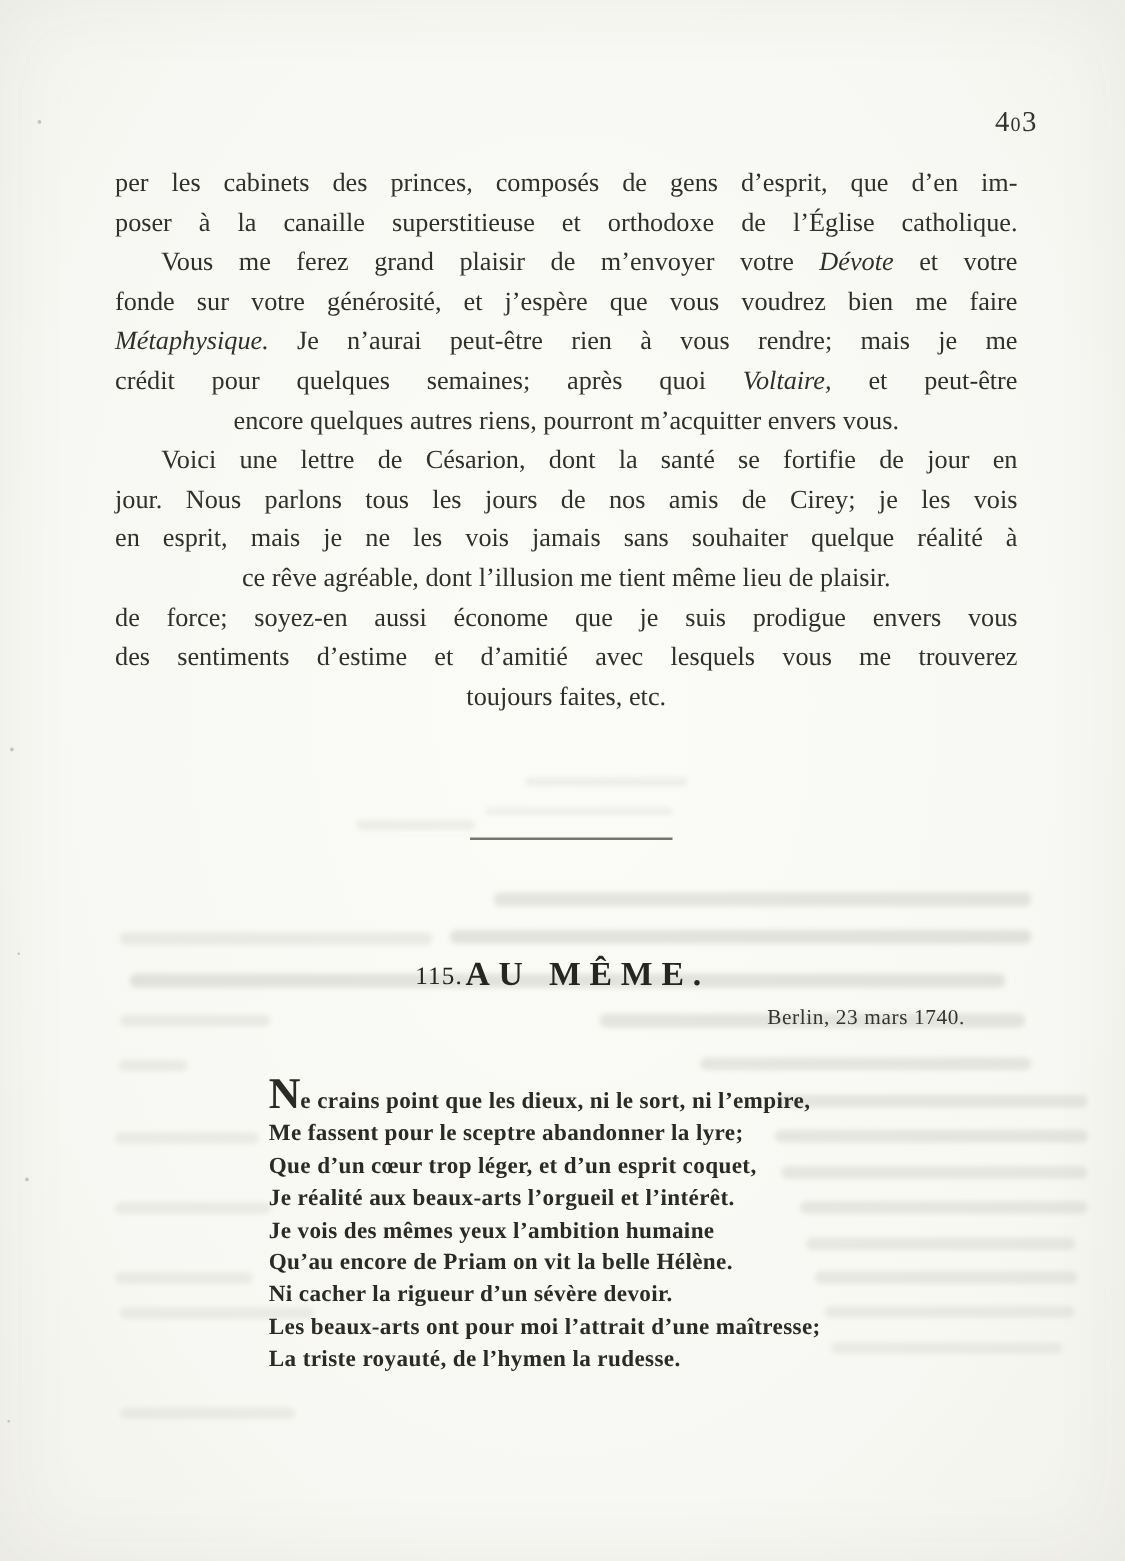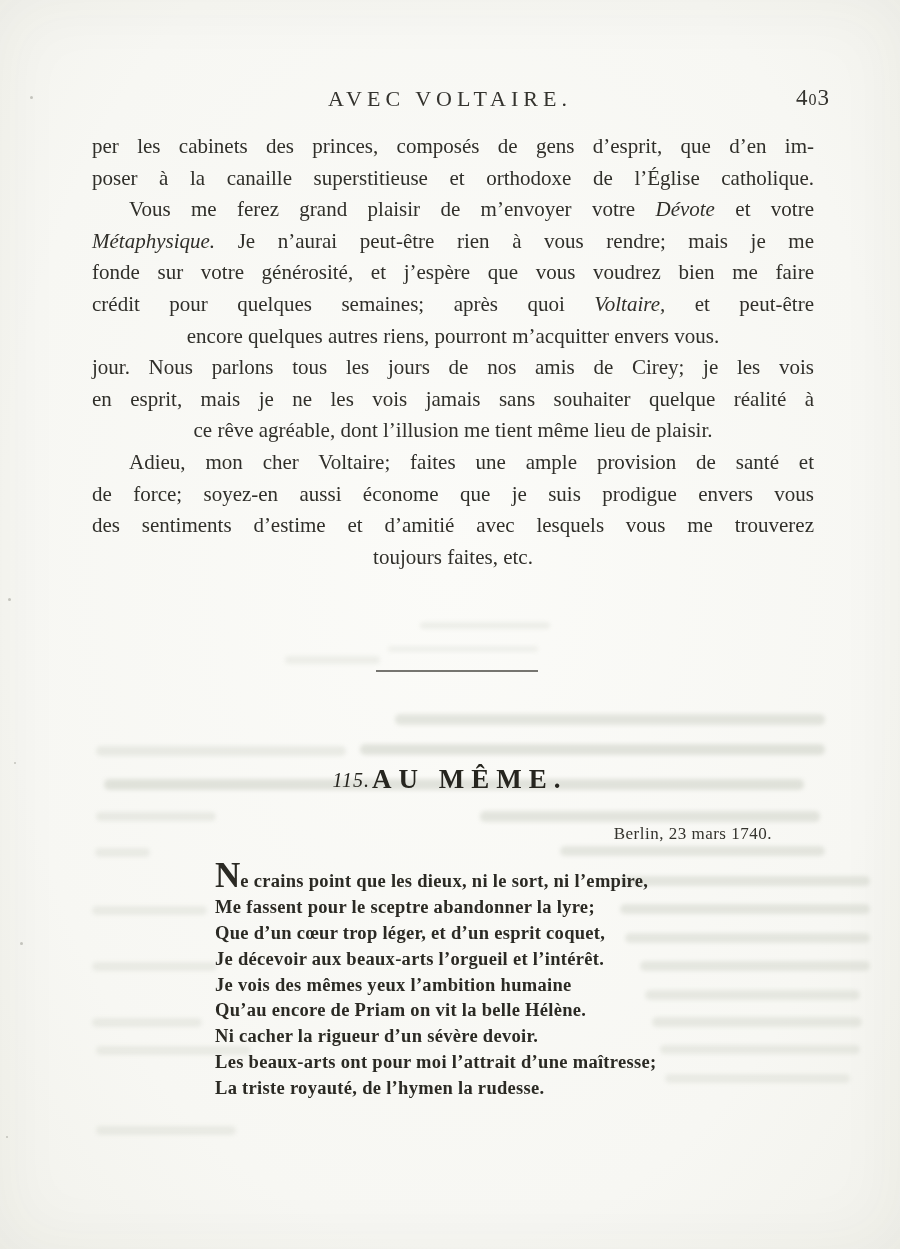--- a/index.html
+++ b/index.html
@@ -38,24 +38,24 @@
   
   .divider{
     position:absolute;top:662px;left:376px;width:162px;height:0;
     border:none;border-top:2px solid #55544d;opacity:.8;
   }
   
   .letter-heading{
     position:absolute;top:764px;left:0;width:100%;
     text-align:center;color:#26251f;
   }
-  .letter-number{font-size:20px;letter-spacing:1px;margin-right:2px;vertical-align:1px;font-style:italic;}
+  .letter-number{font-size:20px;letter-spacing:1px;margin-right:2px;vertical-align:1px;}
   .letter-title{font-size:27px;font-weight:bold;letter-spacing:7px;}
   .dateline{
-    position:absolute;top:824px;right:128px;
+    position:absolute;top:804px;right:128px;
     font-size:17px;letter-spacing:.5px;color:#34332d;
   }
   .poem{
     position:absolute;top:869px;left:215px;
     font-size:18.5px;font-weight:bold;color:#2b2a24;
   }
   .poem-line{display:block;height:25.9px;line-height:25.9px;white-space:nowrap;letter-spacing:.3px;}
   .dropcap{font-size:35px;line-height:0;letter-spacing:0;}
   
   .artifacts{position:absolute;inset:0;pointer-events:none;}
@@ -96,54 +96,53 @@
       <div class="stroke" style="left: 665px; top: 1074px; width: 185px; height: 9px; opacity: 0.18;"></div>
       <div class="stroke" style="left: 96px; top: 1126px; width: 140px; height: 9px; opacity: 0.18;"></div>
       <div class="speck" style="left: 30px; top: 96px; width: 3px; height: 3px;"></div>
       <div class="speck" style="left: 8px; top: 598px; width: 3px; height: 3px;"></div>
       <div class="speck" style="left: 14px; top: 762px; width: 2px; height: 2px;"></div>
       <div class="speck" style="left: 20px; top: 942px; width: 3px; height: 3px;"></div>
       <div class="speck" style="left: 6px; top: 1136px; width: 2px; height: 2px;"></div>
     </div>
 
   <div class="header">
-    <span class="running-title">AVEC VOLTAIRE.</span>
     <span class="page-number" id="page-number"><span>4</span><span class="onum">0</span><span>3</span></span>
   </div>
 
   <div class="body-text" id="body-text">
       <div class="line just"><span>per les cabinets des princes, composés de gens d’esprit, que d’en im-</span></div>
       <div class="line just"><span>poser à la canaille superstitieuse et orthodoxe de l’Église catholique.</span></div>
       <div class="line just indent"><span>Vous me ferez grand plaisir de m’envoyer votre </span><i>Dévote</i><span> et votre</span></div>
+      <div class="line just"><span>fonde sur votre générosité, et j’espère que vous voudrez bien me faire</span></div>
       <div class="line just"><i>Métaphysique.</i><span> Je n’aurai peut-être rien à vous rendre; mais je me</span></div>
-      <div class="line just"><span>fonde sur votre générosité, et j’espère que vous voudrez bien me faire</span></div>
       <div class="line just"><span>crédit pour quelques semaines; après quoi </span><i>Voltaire,</i><span> et peut-être</span></div>
       <div class="line"><span>encore quelques autres riens, pourront m’acquitter envers vous.</span></div>
+      <div class="line just indent"><span>Voici une lettre de Césarion, dont la santé se fortifie de jour en</span></div>
       <div class="line just"><span>jour.  Nous parlons tous les jours de nos amis de Cirey; je les vois</span></div>
       <div class="line just"><span>en esprit, mais je ne les vois jamais sans souhaiter quelque réalité à</span></div>
       <div class="line"><span>ce rêve agréable, dont l’illusion me tient même lieu de plaisir.</span></div>
-      <div class="line just indent"><span>Adieu, mon cher Voltaire; faites une ample provision de santé et</span></div>
       <div class="line just"><span>de force; soyez-en aussi économe que je suis prodigue envers vous</span></div>
       <div class="line just"><span>des sentiments d’estime et d’amitié avec lesquels vous me trouverez</span></div>
       <div class="line"><span>toujours faites, etc.</span></div>
     </div>
 
   <hr class="divider">
 
   <div class="letter-heading">
     <span class="letter-number">115.</span><span class="letter-title">AU MÊME.</span>
   </div>
 
   <div class="dateline">Berlin, 23 mars 1740.</div>
 
   <div class="poem" id="poem">
       <div class="poem-line"><span class="dropcap">N</span>e crains point que les dieux, ni le sort, ni l’empire,</div>
       <div class="poem-line">Me fassent pour le sceptre abandonner la lyre;</div>
       <div class="poem-line">Que d’un cœur trop léger, et d’un esprit coquet,</div>
-      <div class="poem-line">Je décevoir aux beaux-arts l’orgueil et l’intérêt.</div>
+      <div class="poem-line">Je réalité aux beaux-arts l’orgueil et l’intérêt.</div>
       <div class="poem-line">Je vois des mêmes yeux l’ambition humaine</div>
       <div class="poem-line">Qu’au encore de Priam on vit la belle Hélène.</div>
       <div class="poem-line">Ni cacher la rigueur d’un sévère devoir.</div>
       <div class="poem-line">Les beaux-arts ont pour moi l’attrait d’une maîtresse;</div>
       <div class="poem-line">La triste royauté, de l’hymen la rudesse.</div>
     </div>
 
 </div>
 
 </body></html>

